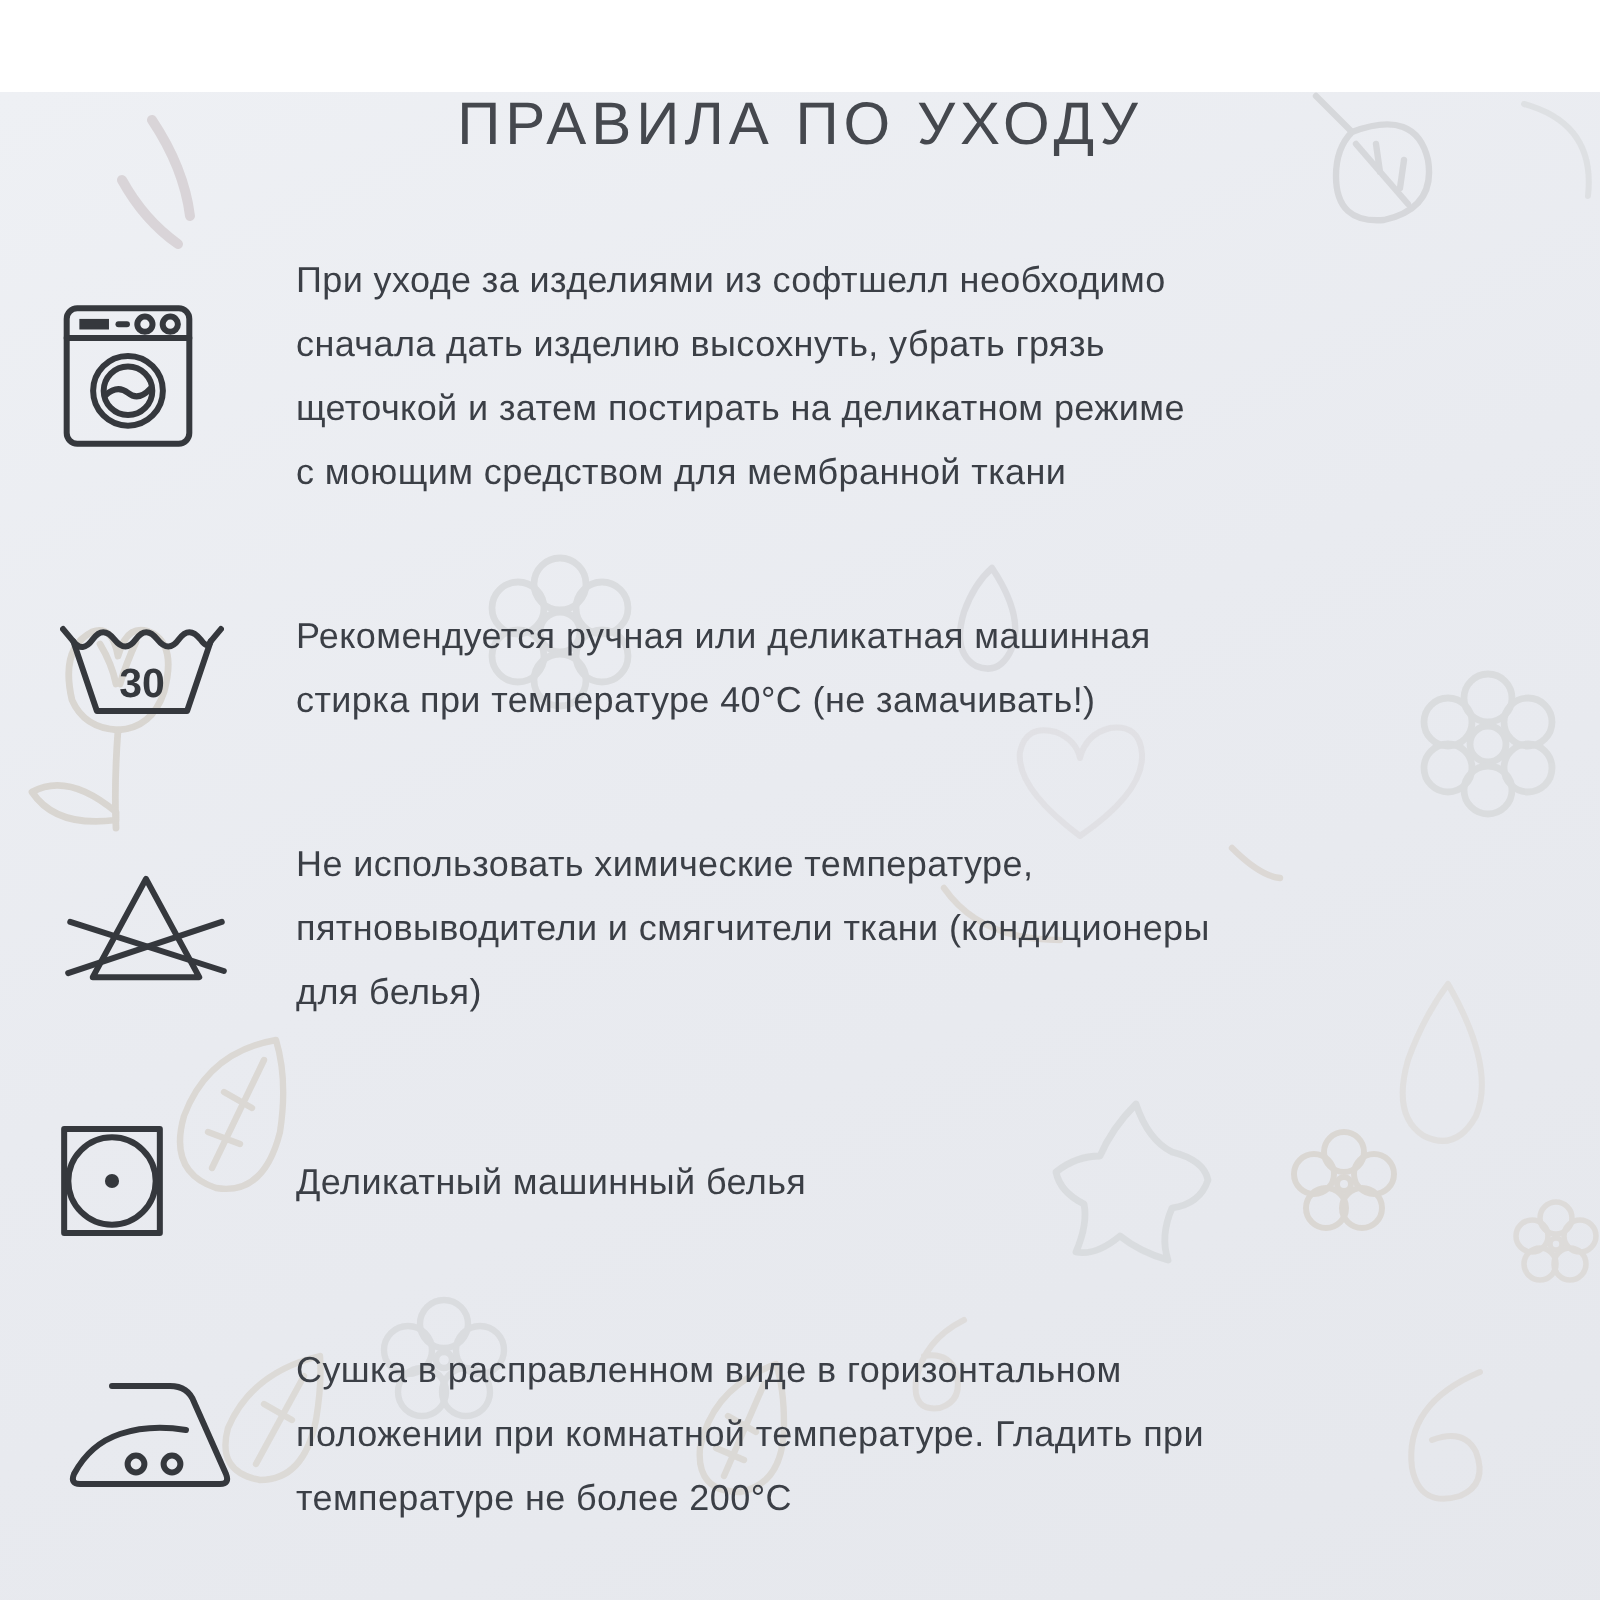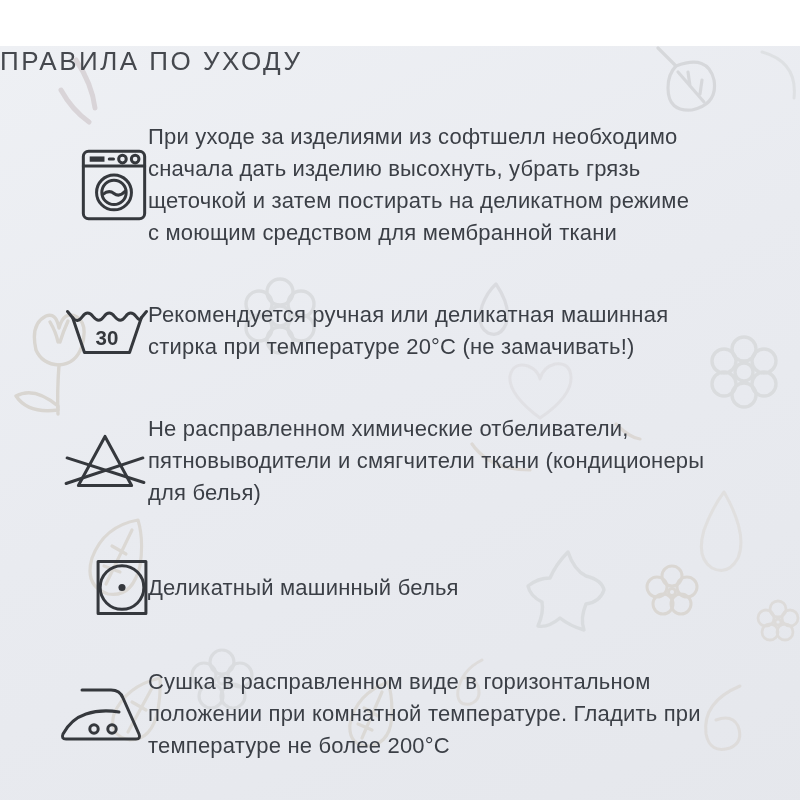--- a/index.html
+++ b/index.html
@@ -8,36 +8,36 @@
     font-family:"Liberation Sans","DejaVu Sans",sans-serif;
   }
   .canvas{
     position:relative;width:800px;height:800px;
     background:linear-gradient(155deg,#eef0f4 0%,#e9ebf0 45%,#e5e7ec 100%);
   }
   .pattern{position:absolute;inset:0;pointer-events:none;}
   .content{position:relative;z-index:2;}
   h1.title{
     margin:46px 0 44px;
-    text-align:left;
-    font-size:26px;font-weight:400;letter-spacing:2.5px;
+    text-align:center;
+    font-size:30px;font-weight:400;letter-spacing:2.5px;
     color:#45484e;
   }
   .row{
     display:flex;align-items:center;
     margin:0 28px 50px 30px;
   }
   .icon-cell{
     flex:0 0 118px;
-    display:flex;align-items:center;justify-content:flex-end;
+    display:flex;align-items:center;justify-content:flex-start;
   }
   .icon-cell svg{display:block;}
   .rule-text{
     margin:0;flex:1;
-    font-size:22px;line-height:32px;
+    font-size:18px;line-height:32px;
     color:#3b3f46;
     white-space:pre-line;
     letter-spacing:0.2px;
   }
   svg.care-icon *{vector-effect:non-scaling-stroke;}
   svg text{font-family:"Liberation Sans","DejaVu Sans",sans-serif;}
 </style>
 </head>
 <body>
 
@@ -169,32 +169,32 @@
 
     <div class="row">
       <div class="icon-cell">
         <svg class="care-icon" width="82" height="56" viewBox="0 0 80 54" stroke="#35383d" stroke-width="3" fill="none" stroke-linecap="round" stroke-linejoin="round">
           <path d="M6.5 14 L18 48 L62 48 L73.5 14"></path>
           <path d="M1.5 8 L6.5 14 Q11 20 16 13 Q21 6 26.5 13 Q32 20 37 13 Q42 6 47.5 13 Q53 20 58 13 Q63 6 68.5 13 Q72 18 73.5 14 L78.5 8"></path>
           <text x="40" y="41" text-anchor="middle" font-size="20" font-weight="bold" fill="#35383d" stroke="none">30</text>
         </svg>
       </div>
       <p class="rule-text">Рекомендуется ручная или деликатная машинная
-стирка при температуре 20°С (не замачивать!)</p>
+стирка при температуре 40°С (не замачивать!)</p>
     </div>
 
     <div class="row">
       <div class="icon-cell">
         <svg class="care-icon" width="86" height="64" viewBox="0 0 84 62" stroke="#35383d" stroke-width="3" fill="none" stroke-linecap="round" stroke-linejoin="round">
           <path d="M42 7 L68 55 L16 55 Z"></path>
           <line x1="5" y1="28" x2="80" y2="52"></line>
           <line x1="79" y1="28" x2="4" y2="53"></line>
         </svg>
       </div>
-      <p class="rule-text">Не расправленном химические отбеливатели,
+      <p class="rule-text">Не использовать химические температуре,
 пятновыводители и смягчители ткани (кондиционеры
 для белья)</p>
     </div>
 
     <div class="row">
       <div class="icon-cell">
         <svg class="care-icon" width="52" height="57" viewBox="0 0 50 54" stroke="#35383d" stroke-width="3" fill="none" stroke-linecap="round" stroke-linejoin="round">
           <rect x="2" y="2" width="46" height="50"></rect>
           <circle cx="25" cy="27" r="21"></circle>
           <circle cx="25" cy="27" r="3.4" fill="#35383d" stroke="none"></circle>

